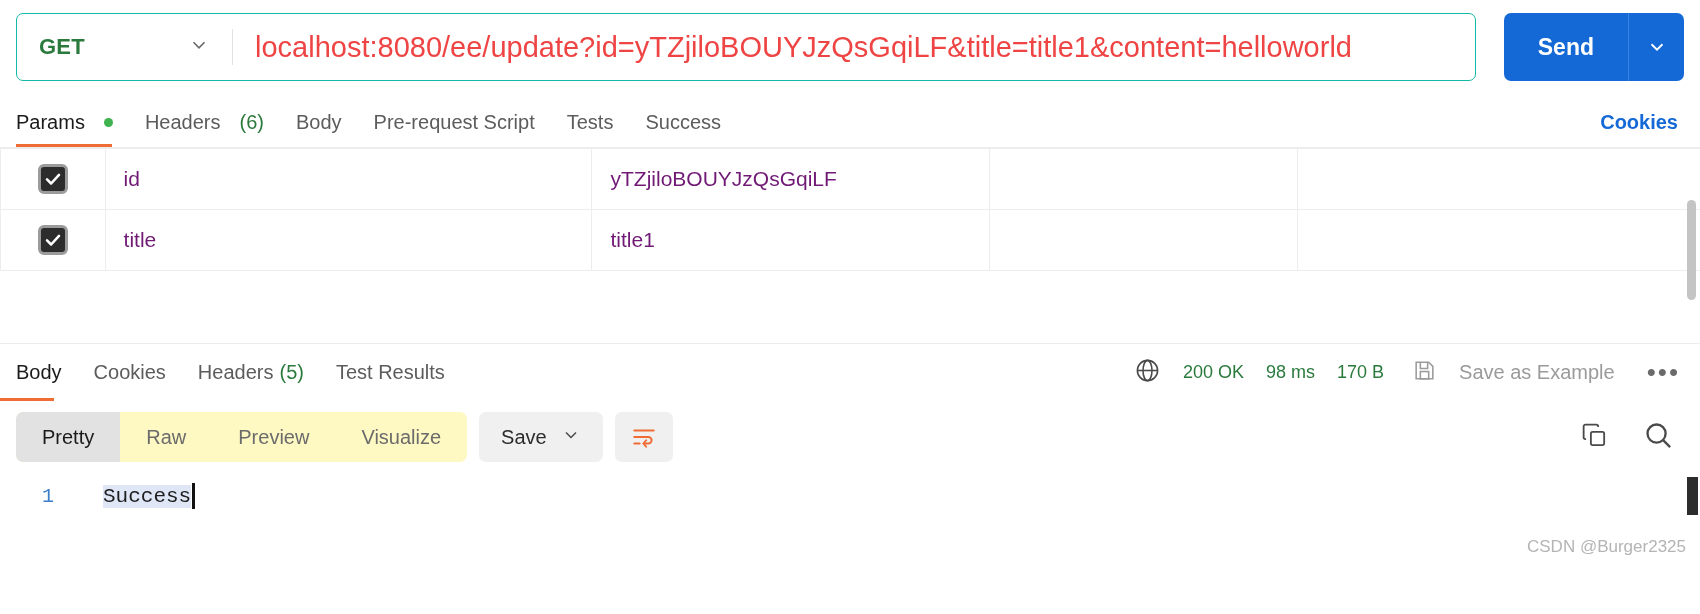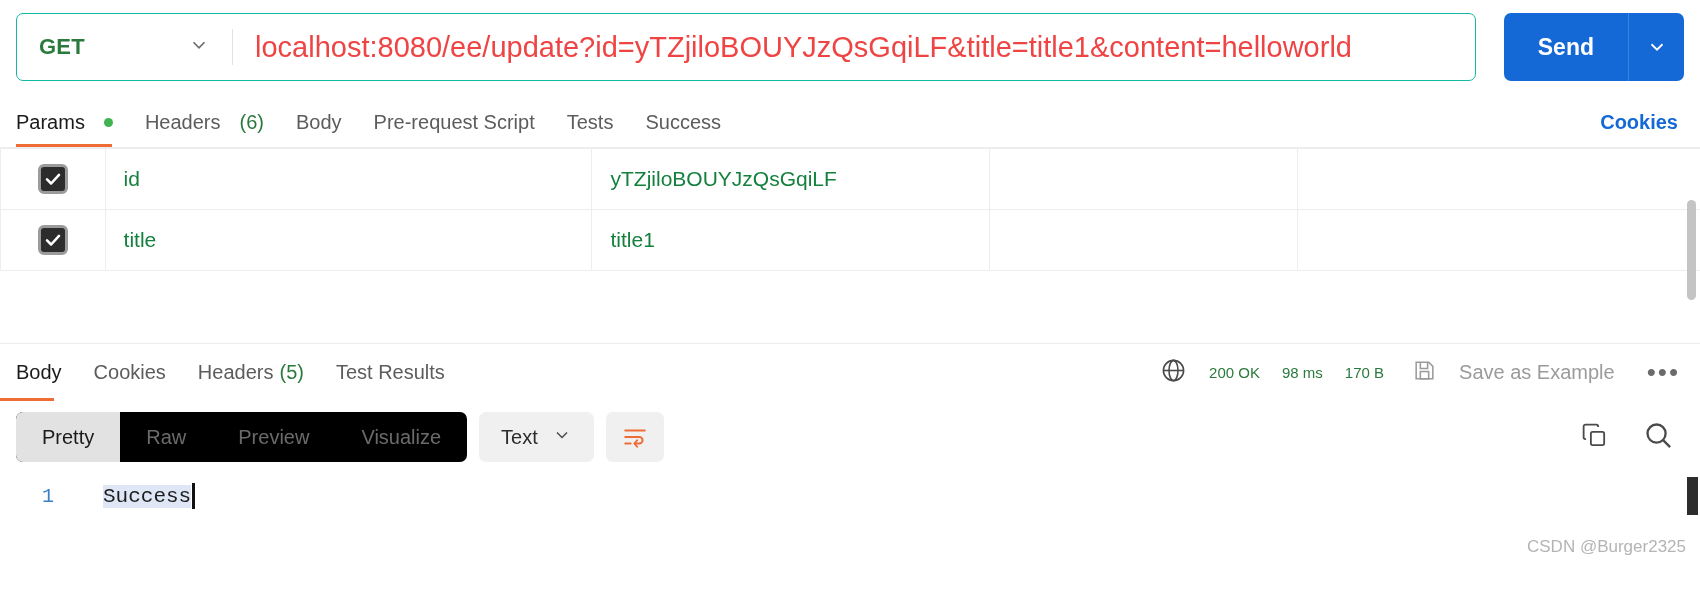--- a/index.html
+++ b/index.html
@@ -149,21 +149,21 @@
     width: 1700px;
     border-collapse: collapse;
     table-layout: fixed;
     margin-top: -42px;
   }
   .ptable td {
     border: 1px solid #ededed;
     border-top: none;
     height: 61px;
     font-size: 21px;
-    color: #15803d;
+    color: #701a75;
     padding: 0 18px;
     vertical-align: middle;
   }
   .ptable td.cbcell { width: 99px; padding: 0; text-align: center; }
   .ptable td.keycell { width: 461px; }
   .ptable td.valcell { width: 376px; }
   .ptable td.desccell { width: 292px; }
   .ptable td.lastcell { width: 381px; border-right: none; }
   .cb {
     width: 30px; height: 30px;
@@ -219,21 +219,21 @@
     background: #ef6c35;
   }
   .meta {
     margin-left: auto;
     display: flex;
     align-items: center;
     gap: 22px;
     padding-right: 4px;
   }
   .meta-val {
-    font-size: 15px;
+    font-size: 18px;
     color: #2b7a3d;
     white-space: nowrap;
   }
   .save-ex {
     display: flex;
     align-items: center;
     gap: 22px;
     color: #9b9b9b;
     font-size: 20px;
     cursor: pointer;
@@ -251,21 +251,21 @@
   
   .body-bar {
     display: flex;
     align-items: center;
     height: 72px;
     padding: 0 16px;
     gap: 12px;
   }
   .seg {
     display: flex;
-    background: #000000;
+    background: #fef9c3;
     border-radius: 7px;
     height: 50px;
     overflow: hidden;
   }
   .seg-item {
     display: flex;
     align-items: center;
     padding: 0 26px;
     font-size: 20px;
     color: #6b6b6b;
@@ -492,21 +492,21 @@
 </div>
 
 <div class="body-bar">
   <div class="seg">
     <div class="seg-item active">Pretty</div>
     <div class="seg-item">Raw</div>
     <div class="seg-item">Preview</div>
     <div class="seg-item">Visualize</div>
   </div>
   <div class="fmt-sel">
-    <span>Text</span>
+    <span>Save</span>
     <span>
       <svg width="20" height="20" viewBox="0 0 24 24" fill="none" stroke="#4a4a4a" stroke-width="1.8">
         <path d="M6 9l6 6 6-6"></path>
       </svg>
     </span>
   </div>
   <div class="wrap-btn">
     <svg width="26" height="26" viewBox="0 0 24 24" fill="none" stroke="#ef6c35" stroke-width="1.8" stroke-linecap="round">
       <path d="M3 6h18"></path>
       <path d="M3 12h13a3 3 0 010 6h-4"></path>

